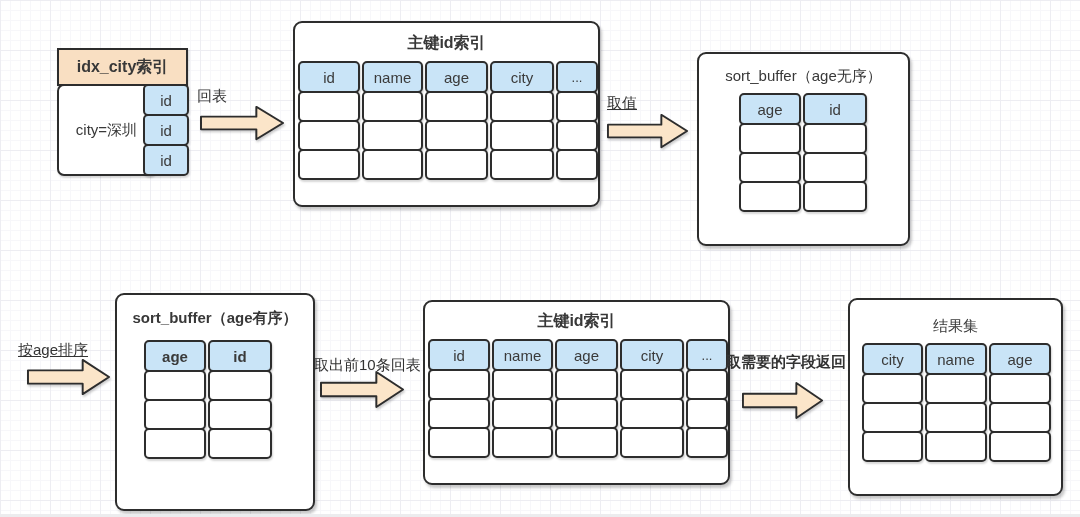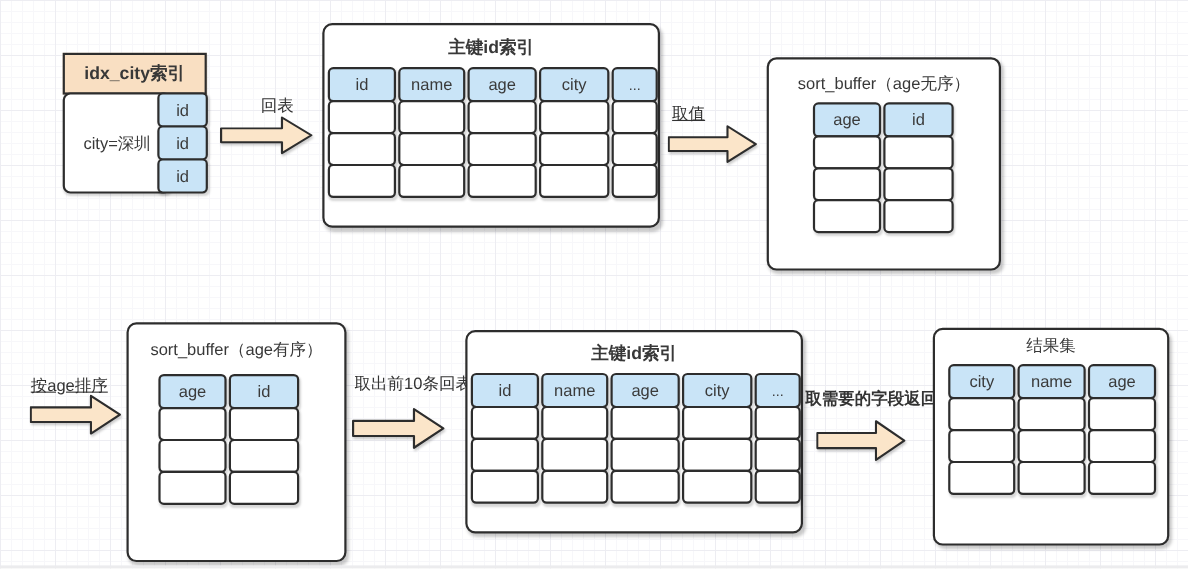--- a/index.html
+++ b/index.html
@@ -52,21 +52,21 @@
     font-weight:bold;font-size:16px;box-shadow:1px 2px 2px rgba(0,0,0,.18);
   }
   .idx-body{
     position:absolute;left:57px;top:84px;width:99px;height:92px;background:#fff;
     border:2px solid #2d2d2d;border-radius:7px;box-sizing:border-box;
     display:flex;align-items:center;justify-content:center;font-size:15px;
     box-shadow:1px 2px 2px rgba(0,0,0,.16);
   }
   .idx-ids{position:absolute;left:143px;top:84px;width:46px;}
   .idx-ids .cell{height:32px;background:#c9e4f7;}
-  .arrow-label{position:absolute;font-size:15px;color:#333;white-space:nowrap;text-align:right;}
+  .arrow-label{position:absolute;font-size:15px;color:#333;white-space:nowrap;text-align:left;}
   svg.arrow{position:absolute;filter:drop-shadow(1px 2px 1px rgba(0,0,0,.2));}
   svg.arrow path{fill:#fbe5c9;stroke:#2d2d2d;stroke-width:2;stroke-linejoin:round;}
   .bottom-strip{position:absolute;left:0;bottom:0;width:100%;height:3px;background:#ececee;}
 </style>
 </head>
 <body>
 
 <div id="canvas">
 
   <div class="idx-header">idx_city索引</div>
@@ -111,21 +111,21 @@
         </div>
         <div class="col">
           <div class="cell head">...</div>
           <div class="cell"></div>
           <div class="cell"></div>
           <div class="cell"></div>
         </div>
       </div>
   </div>
 
-  <div class="arrow-label" style="left:571px;top:94px;width:70px;text-decoration:underline;">取值</div>
+  <div class="arrow-label" style="left:607px;top:94px;width:70px;text-decoration:underline;">取值</div>
   <svg class="arrow" style="left:607px;top:113px;" width="82" height="36" viewBox="0 0 86 40" preserveAspectRatio="none">
     <path d="M1 13 H57 V2 L84 20 L57 38 V27 H1 Z"></path>
     </svg>
 
   <div class="box" style="left:697px;top:52px;width:213px;height:194px;">
     <div class="box-title" style="padding-top:13px;">sort_buffer（age无序）</div>
     <div class="tbl tbl-sb" style="margin:7px 0 0 40px;">
         <div class="col">
           <div class="cell head">age</div>
           <div class="cell"></div>
@@ -139,39 +139,39 @@
           <div class="cell"></div>
         </div>
       </div>
   </div>
 
   <div class="arrow-label" style="left:18px;top:341px;width:80px;text-decoration:underline;">按age排序</div>
   <svg class="arrow" style="left:27px;top:358px;" width="84" height="38" viewBox="0 0 86 40" preserveAspectRatio="none">
     <path d="M1 13 H57 V2 L84 20 L57 38 V27 H1 Z"></path>
     </svg>
 
-  <div class="box" style="left:115px;top:293px;width:200px;height:218px;">
+  <div class="box" style="left:115px;top:293px;width:200px;height:218px;font-weight:bold;">
     <div class="box-title" style="padding-top:14px;">sort_buffer（age有序）</div>
     <div class="tbl tbl-sb" style="margin:12px 0 0 27px;">
         <div class="col">
           <div class="cell head">age</div>
           <div class="cell"></div>
           <div class="cell"></div>
           <div class="cell"></div>
         </div>
         <div class="col">
           <div class="cell head">id</div>
           <div class="cell"></div>
           <div class="cell"></div>
           <div class="cell"></div>
         </div>
       </div>
   </div>
 
-  <div class="arrow-label" style="left:314px;top:340px;width:115px;">取出前10条回表</div>
+  <div class="arrow-label" style="left:314px;top:356px;width:115px;">取出前10条回表</div>
   <svg class="arrow" style="left:320px;top:370px;" width="85" height="39" viewBox="0 0 86 40" preserveAspectRatio="none">
     <path d="M1 13 H57 V2 L84 20 L57 38 V27 H1 Z"></path>
     </svg>
 
   <div class="box" style="left:423px;top:300px;width:307px;height:185px;">
     <div class="box-title bold" style="padding-top:9px;">主键id索引</div>
     <div class="tbl tbl-pk" style="margin:7px 0 0 3px;">
         <div class="col">
           <div class="cell head">id</div>
           <div class="cell"></div>
@@ -204,21 +204,21 @@
         </div>
       </div>
   </div>
 
   <div class="arrow-label" style="left:726px;top:353px;width:126px;font-weight:bold;">取需要的字段返回</div>
   <svg class="arrow" style="left:742px;top:381px;" width="82" height="39" viewBox="0 0 86 40" preserveAspectRatio="none">
     <path d="M1 13 H57 V2 L84 20 L57 38 V27 H1 Z"></path>
     </svg>
 
   <div class="box" style="left:848px;top:298px;width:215px;height:198px;">
-    <div class="box-title" style="padding-top:5px;">结果集</div>
+    <div class="box-title" style="padding-top:17px;">结果集</div>
     <div class="tbl tbl-res" style="margin:7px 0 0 12px;">
         <div class="col">
           <div class="cell head">city</div>
           <div class="cell"></div>
           <div class="cell"></div>
           <div class="cell"></div>
         </div>
         <div class="col">
           <div class="cell head">name</div>
           <div class="cell"></div>

